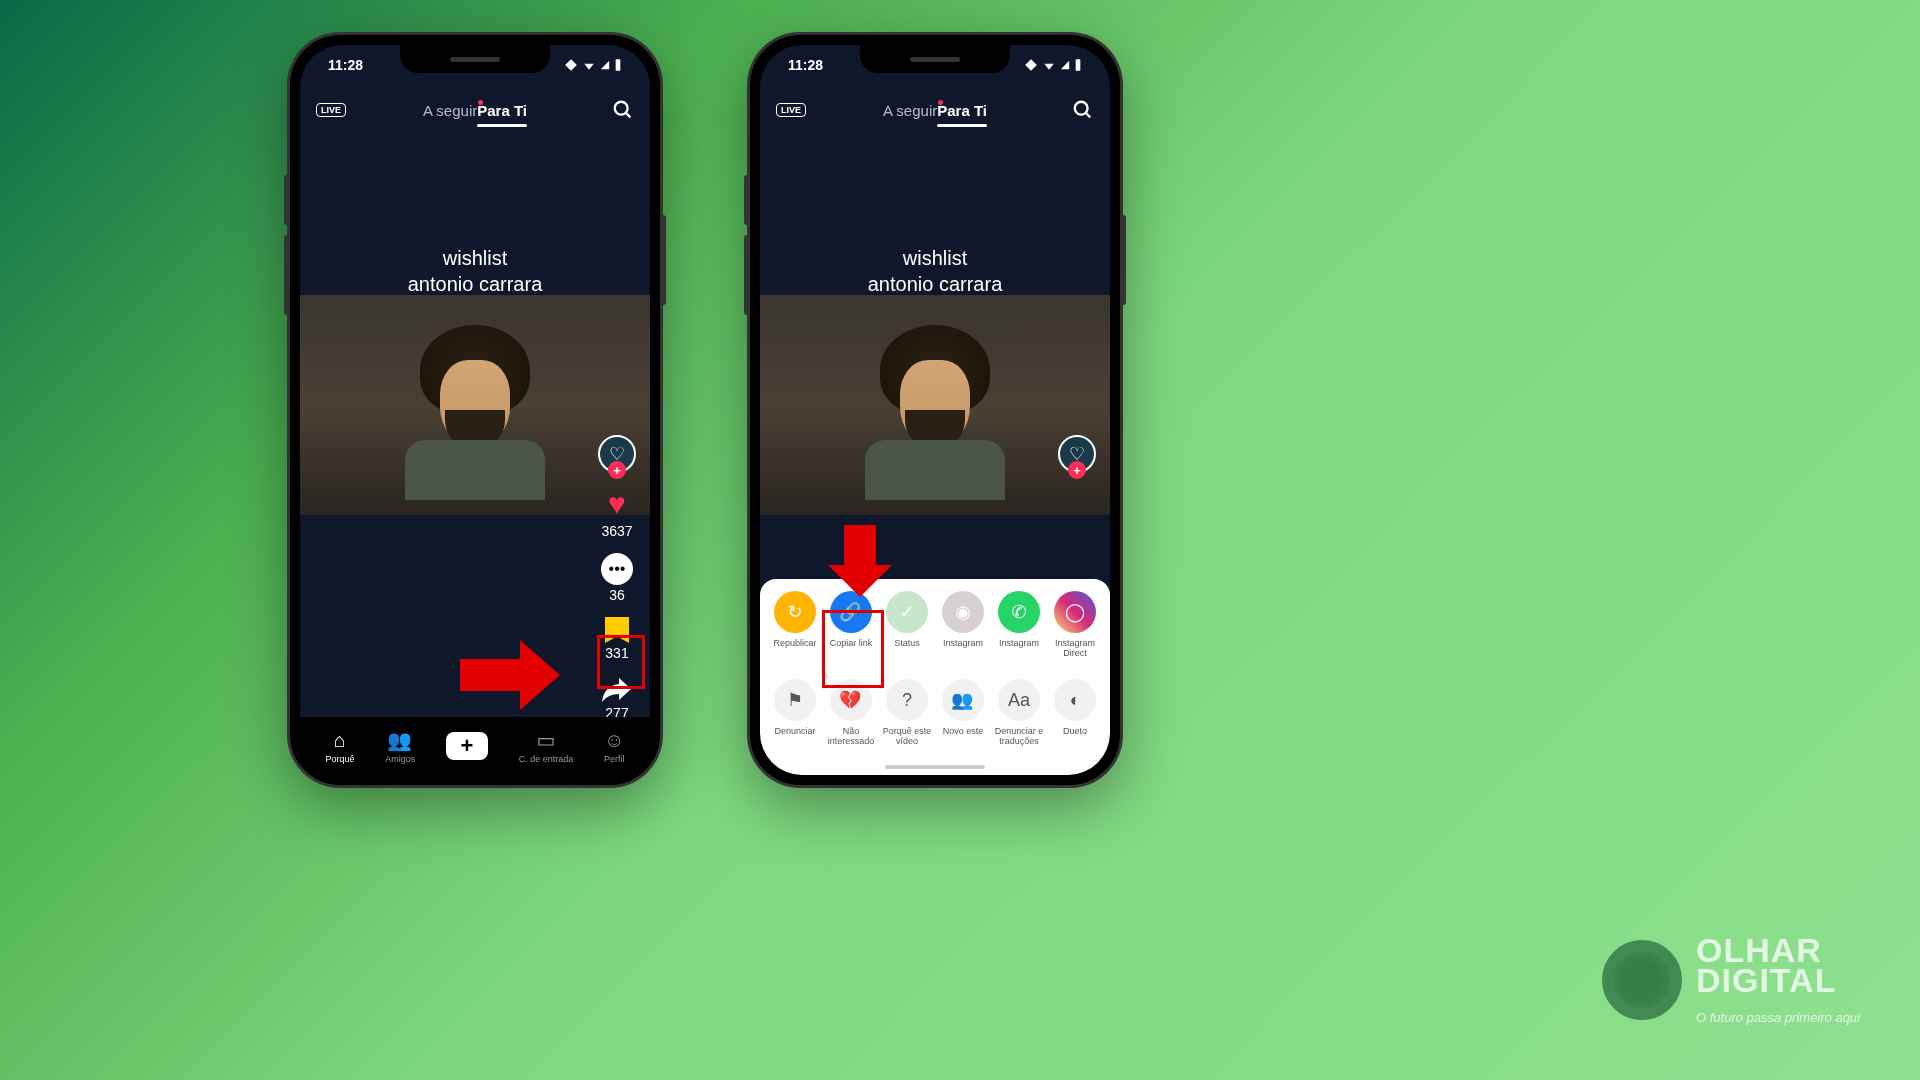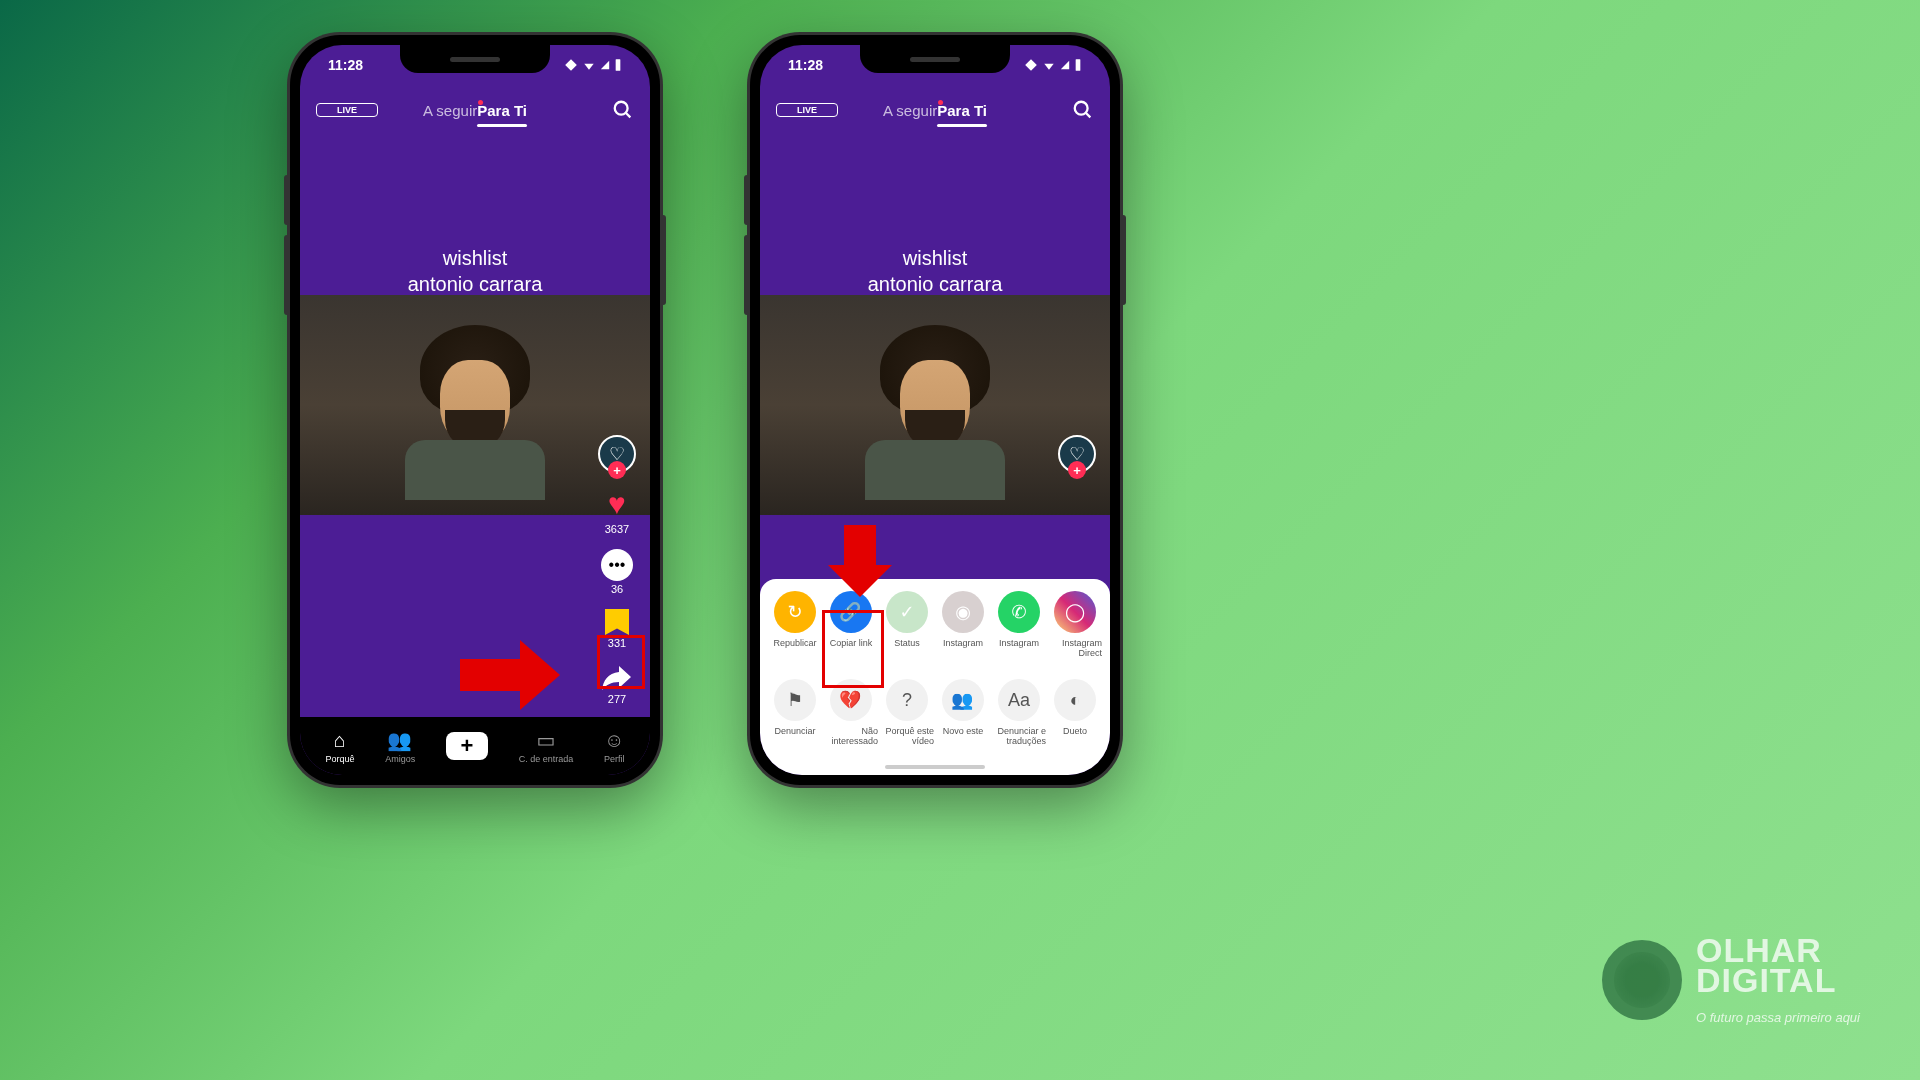--- a/index.html
+++ b/index.html
@@ -2,27 +2,27 @@
 <html><head>
 <meta charset="utf-8">
 <style>
 *{margin:0;padding:0;box-sizing:border-box;font-family:-apple-system,BlinkMacSystemFont,sans-serif}
 body{width:1920px;height:1080px;background:linear-gradient(135deg,#0a6847 0%,#4caf50 25%,#7dd87d 50%,#8ee08e 100%);position:relative;overflow:hidden}
 .phones{display:flex;gap:90px;position:absolute;left:290px;top:35px}
 .phone{width:370px;height:750px;background:#000;border-radius:50px;padding:10px;position:relative;box-shadow:0 0 0 3px #333,0 20px 60px rgba(0,0,0,0.4)}
 .phone::before{content:"";position:absolute;left:-6px;top:140px;width:4px;height:50px;background:#333;border-radius:3px 0 0 3px}
 .phone::after{content:"";position:absolute;left:-6px;top:200px;width:4px;height:80px;background:#333;border-radius:3px 0 0 3px}
 .btn-right{position:absolute;right:-6px;top:180px;width:4px;height:90px;background:#333;border-radius:0 3px 3px 0}
-.screen{width:100%;height:100%;background:#4c1d95;border-radius:42px;overflow:hidden;position:relative;color:#fff}
+.screen{width:100%;height:100%;background:#0f172a;border-radius:42px;overflow:hidden;position:relative;color:#fff}
 .notch{position:absolute;top:0;left:50%;transform:translateX(-50%);width:150px;height:28px;background:#000;border-radius:0 0 18px 18px;z-index:100;display:flex;align-items:center;justify-content:center}
 .notch::before{content:"";width:50px;height:5px;background:#333;border-radius:3px}
 .statusbar{height:40px;display:flex;justify-content:space-between;align-items:center;padding:0 28px;font-size:14px;font-weight:600}
 .statusbar .right{display:flex;gap:4px;align-items:center}
 .topbar{height:50px;display:flex;align-items:center;justify-content:space-between;padding:0 16px;position:relative}
-.live-icon{border:1.5px solid #fff;border-radius:4px;padding:1px 20px;font-size:9px;font-weight:700}
+.live-icon{border:1.5px solid #fff;border-radius:4px;padding:1px 4px;font-size:9px;font-weight:700}
 .tabs{display:flex;position:absolute;left:50%;transform:translateX(-50%)}
 .tab{font-size:15px;color:rgba(255,255,255,0.7);position:relative}
 .tab.active{color:#fff;font-weight:700}
 .tab.active::after{content:"";position:absolute;bottom:-8px;left:0;right:0;height:3px;background:#fff;border-radius:2px}
 .tab.dot::before{content:"";position:absolute;top:-2px;right:-6px;width:5px;height:5px;background:#ff2d55;border-radius:50%}
 .search-icon{width:22px;height:22px}
 .video-title{text-align:center;margin-top:110px;font-size:20px;line-height:1.3}
 .video-area{position:absolute;top:250px;left:0;right:0;height:220px;background:linear-gradient(180deg,#3a3530 0%,#4a4035 50%,#2a2520 100%);display:flex;align-items:center;justify-content:center}
 .person{width:140px;height:160px;position:relative}
 .person .hair{width:110px;height:90px;background:radial-gradient(circle,#2a1f15 0%,#1a1208 100%);border-radius:50% 50% 40% 40%;position:absolute;top:0;left:15px}
@@ -30,21 +30,21 @@
 .person .beard{width:60px;height:40px;background:#2a1f15;border-radius:0 0 30px 30px;position:absolute;top:85px;left:40px}
 .person .body{width:140px;height:60px;background:#4a5548;border-radius:20px 20px 0 0;position:absolute;top:115px;left:0}
 .sidebar{position:absolute;right:14px;top:390px;display:flex;flex-direction:column;align-items:center;gap:14px}
 .side-item{display:flex;flex-direction:column;align-items:center;gap:2px}
 .avatar{width:38px;height:38px;background:#fff;border-radius:50%;border:2px solid #fff;position:relative}
 .avatar::after{content:"+";position:absolute;bottom:-8px;left:50%;transform:translateX(-50%);width:18px;height:18px;background:#ff2d55;border-radius:50%;color:#fff;font-size:13px;display:flex;align-items:center;justify-content:center;font-weight:700}
 .avatar-inner{width:100%;height:100%;border-radius:50%;background:#1a3a4a;display:flex;align-items:center;justify-content:center;font-size:18px}
 .heart-icon{font-size:30px;color:#ff2d55}
 .icon-circle{width:32px;height:32px;background:#fff;border-radius:50%;display:flex;align-items:center;justify-content:center;color:#000;font-size:16px}
 .bookmark{width:24px;height:26px;background:#ffcc00;clip-path:polygon(0 0,100% 0,100% 100%,50% 75%,0 100%)}
-.count{font-size:11px;color:#fff}
+.count{font-size:14px;color:#fff}
 .disc{width:38px;height:38px;background:radial-gradient(circle,#333 30%,#1a1a1a 31%,#1a1a1a 100%);border-radius:50%;display:flex;align-items:center;justify-content:center}
 .disc::after{content:"♡";color:#fff;font-size:12px}
 .bottombar{position:absolute;bottom:0;left:0;right:0;height:58px;background:#000;display:flex;justify-content:space-around;align-items:center;padding:0 10px}
 .nav-item{display:flex;flex-direction:column;align-items:center;gap:2px;font-size:9px;color:#999}
 .nav-item.active{color:#fff}
 .nav-icon{font-size:20px}
 .add-btn{width:42px;height:28px;background:#fff;border-radius:8px;display:flex;align-items:center;justify-content:center;font-size:22px;color:#000;font-weight:700;position:relative}
 .add-btn::before{content:"";position:absolute;left:-4px;top:0;width:42px;height:28px;background:#25f4ee;border-radius:8px;z-index:-1}
 .add-btn::after{content:"";position:absolute;right:-4px;top:0;width:42px;height:28px;background:#fe2c55;border-radius:8px;z-index:-1}
 .highlight-box{position:absolute;border:3px solid #e30000;z-index:50}
@@ -54,21 +54,21 @@
 .arrow-right{display:flex;align-items:center}
 .arrow-down{display:flex;flex-direction:column;align-items:center}
 .arrow-down .shaft{width:32px;height:40px;background:#e30000}
 .arrow-down .head{width:0;height:0;border-left:32px solid transparent;border-right:32px solid transparent;border-top:32px solid #e30000}
 .sheet{position:absolute;bottom:0;left:0;right:0;background:#fff;border-radius:16px 16px 0 0;color:#000;z-index:40}
 .sheet-header{display:flex;align-items:center;justify-content:center;padding:14px;position:relative;font-size:13px}
 .sheet-close{position:absolute;right:14px;font-size:20px;font-weight:700}
 .share-row{display:flex;padding:12px 8px;gap:2px}
 .share-item{flex:1;display:flex;flex-direction:column;align-items:center;gap:6px;min-width:0}
 .share-circ{width:42px;height:42px;border-radius:50%;display:flex;align-items:center;justify-content:center;color:#fff;font-size:18px}
-.share-label{font-size:9px;text-align:right;color:#555;line-height:1.1}
+.share-label{font-size:9px;text-align:center;color:#555;line-height:1.1}
 .action-row{display:flex;padding:8px 8px 18px;gap:2px}
 .action-row .share-circ{background:#f1f1f1;color:#555}
 .handle{width:100px;height:4px;background:#ccc;border-radius:2px;margin:0 auto 6px}
 .logo{position:absolute;right:60px;bottom:55px;display:flex;align-items:center;gap:14px;opacity:0.75}
 .logo-ring{width:80px;height:80px;border:12px solid #2a6e3f;border-radius:50%;background:radial-gradient(circle,#1a5e2f 40%,#2a6e3f 100%)}
 .logo-text{display:flex;flex-direction:column}
 .logo-title{font-size:34px;font-weight:900;color:#fff;letter-spacing:1px;line-height:0.9}
 .logo-sub{font-size:13px;color:#fff;margin-top:14px;font-style:italic}
 svg{display:block}
 </style>

